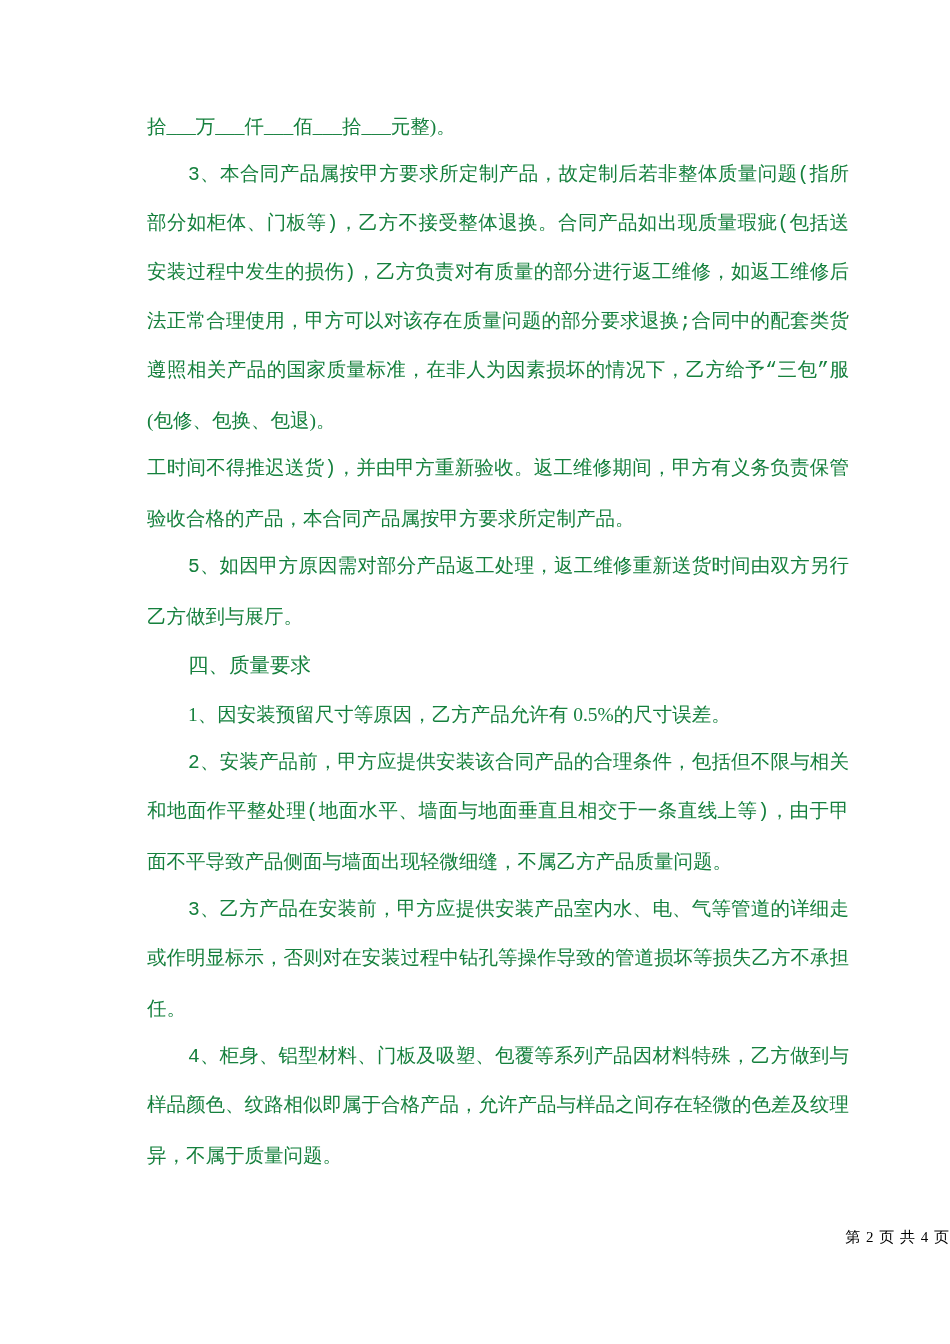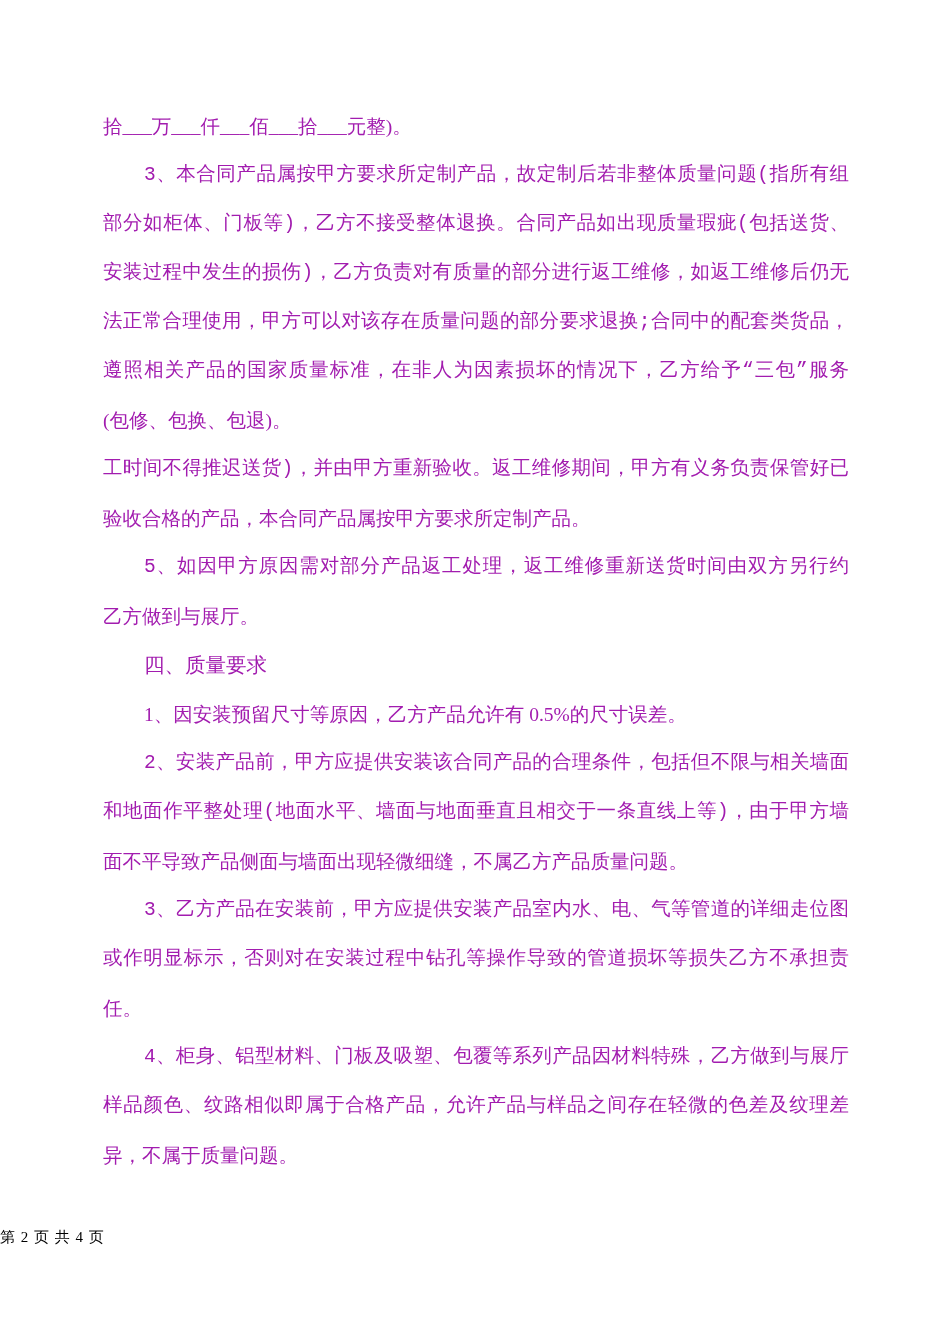--- a/index.html
+++ b/index.html
@@ -22,21 +22,22 @@
     top: 102px;
     width: 746px;
   }
   .line {
     font-size: 19.5px;
     line-height: 49px;
     height: 49px;
     overflow: hidden;
     white-space: normal;
     text-align: left;
-    color: #a21caf;
+    color: #15803d;
+    margin-left: 44px;
   }
   .line.justify {
     text-align: justify;
     text-align-last: justify;
     text-justify: inter-ideograph;
     font-family: Liberation Mono, monospace;
   }
   .line.indent {
     text-indent: 41px;
   }
@@ -44,21 +45,21 @@
     font-weight: normal;
     font-size: 20.5px;
   }
   .footer {
     position: absolute;
     left: 0;
     right: 0;
     top: 1224px;
     height: 26px;
     line-height: 26px;
-    text-align: left;
+    text-align: right;
     font-size: 15px;
     letter-spacing: 1px;
     color: #000000;
   }
 </style>
 </head>
 <body>
 
 <div class="page">
   <div class="content">

